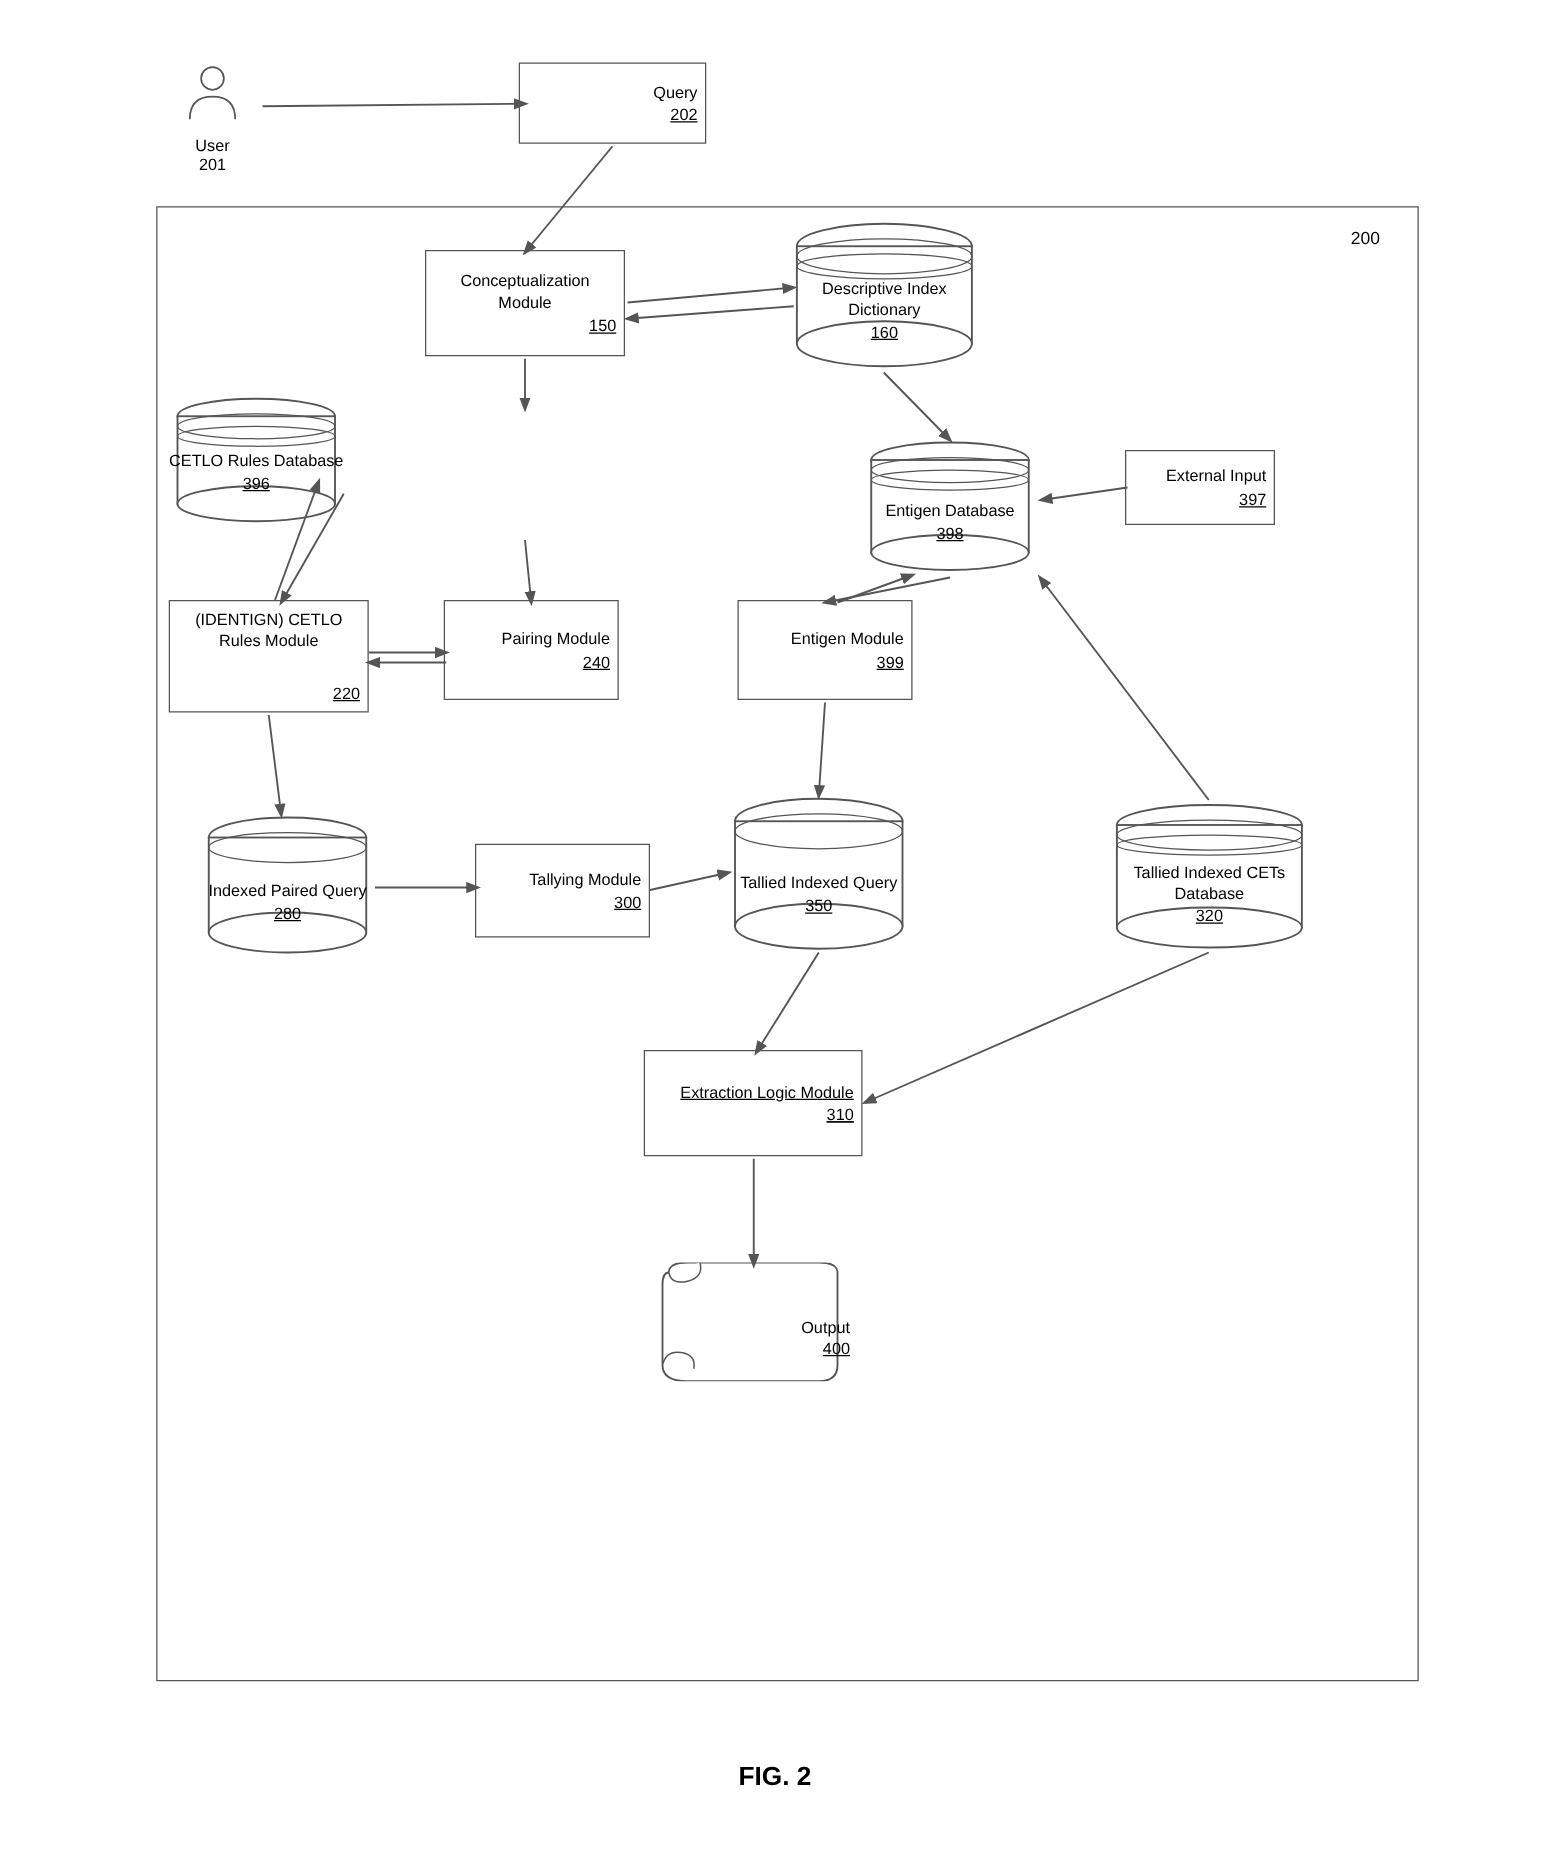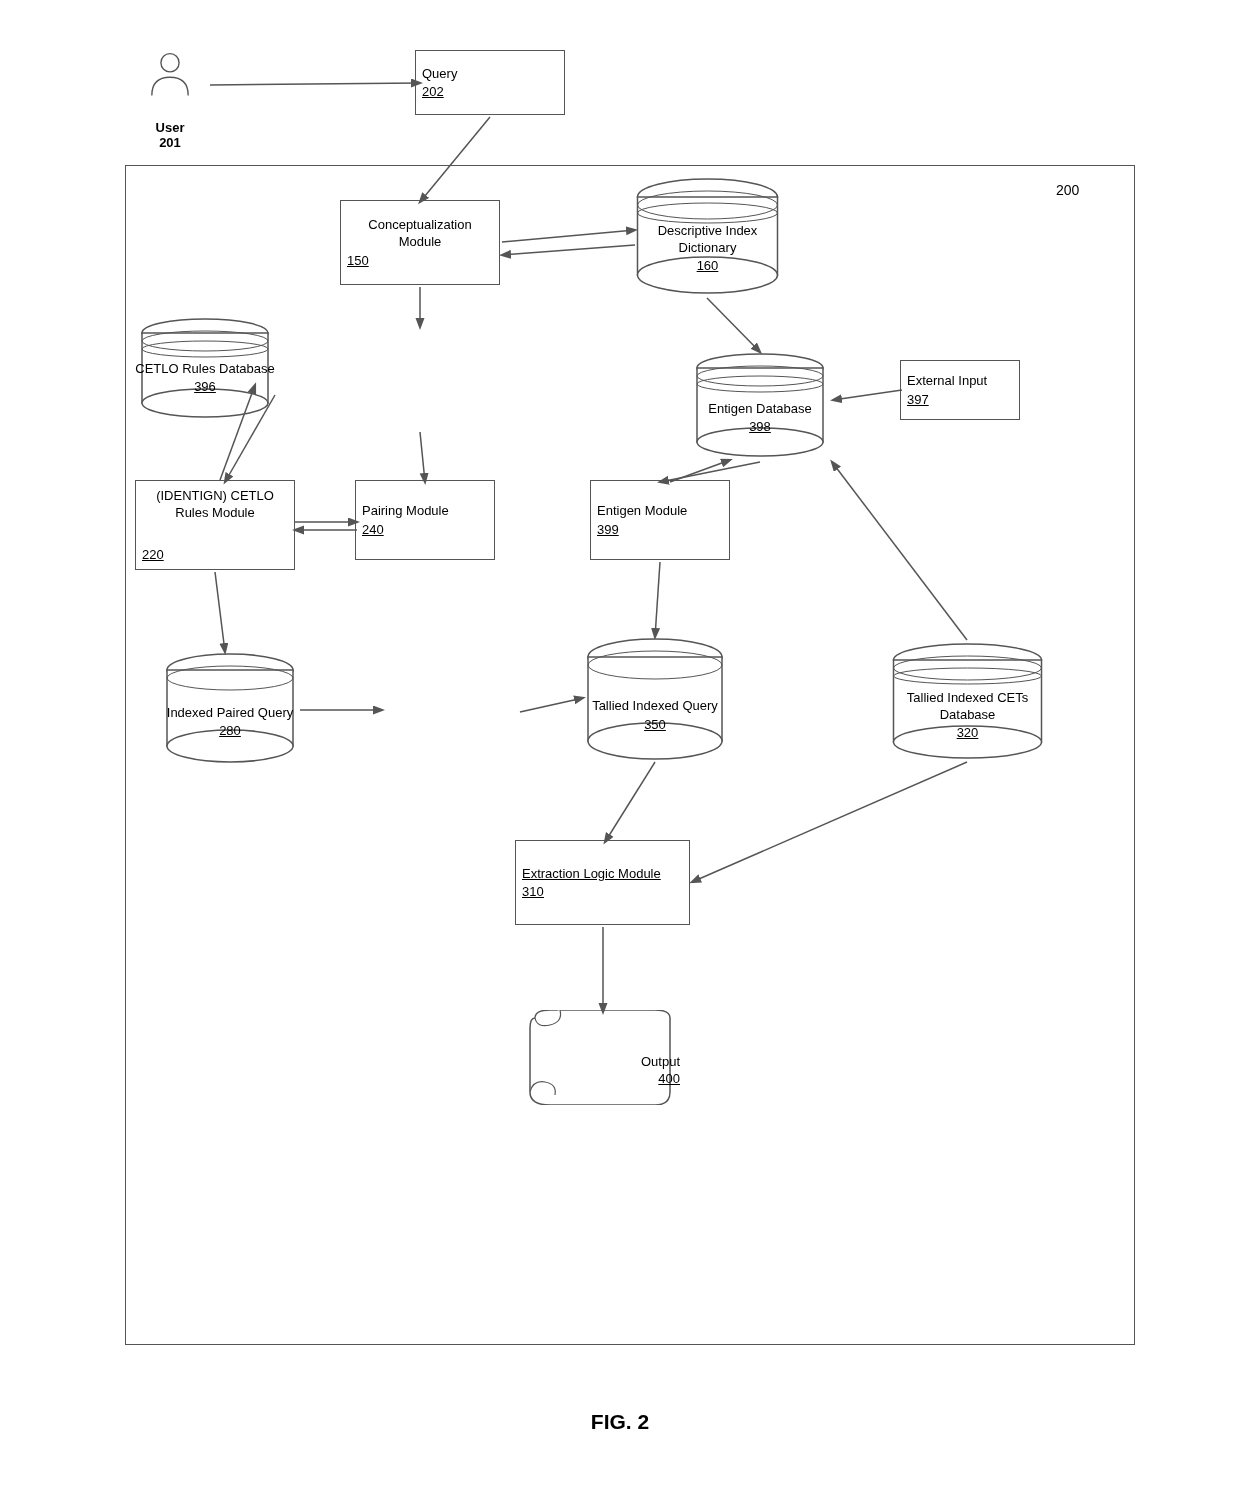--- a/index.html
+++ b/index.html
@@ -28,33 +28,32 @@
       text-align: center;
       width: 80px;
     }
     .user-icon {
       width: 50px;
       height: 50px;
       margin: 0 auto;
     }
     .user-label {
       font-size: 13px;
-      margin-top: 16px;
-      font-weight: bold;
+      margin-top: 4px;
     }
 
     
     .box {
       position: absolute;
       border: 1.5px solid #555;
       background: #fff;
       text-align: center;
       display: flex;
       flex-direction: column;
-      align-items: flex-start;
+      align-items: flex-end;
       justify-content: center;
       padding: 6px;
     }
     .box-label {
       font-size: 13px;
       line-height: 1.3;
     }
     .box-id {
       font-size: 13px;
       text-decoration: underline;
@@ -243,20 +242,24 @@
       <rect x="7" y="20" width="126" height="76" fill="#fff" stroke="#555" stroke-width="1.5"></rect>
       <ellipse cx="70" cy="96" rx="63" ry="16" fill="#fff" stroke="#555" stroke-width="1.5"></ellipse>
       <ellipse cx="70" cy="28" rx="63" ry="12" fill="none" stroke="#555" stroke-width="1"></ellipse>
     </svg>
     <div style="margin-top:28px;">
       <div class="cylinder-text">Indexed Paired Query</div>
       <div class="cylinder-id">280</div>
     </div>
   </div>
 
+  <div class="box" style="left:310px; top:655px; width:140px; height:75px;">
+    <span class="box-label">Tallying Module</span>
+    <span class="box-id">300</span>
+  </div>
 
   <div class="cylinder" style="left:510px; top:615px; width:150px; height:125px;">
     <svg viewBox="0 0 150 125" xmlns="http://www.w3.org/2000/svg">
       <ellipse cx="75" cy="22" rx="67" ry="18" fill="#fff" stroke="#555" stroke-width="1.5"></ellipse>
       <rect x="8" y="22" width="134" height="84" fill="#fff" stroke="#555" stroke-width="1.5"></rect>
       <ellipse cx="75" cy="106" rx="67" ry="18" fill="#fff" stroke="#555" stroke-width="1.5"></ellipse>
       <ellipse cx="75" cy="30" rx="67" ry="14" fill="none" stroke="#555" stroke-width="1"></ellipse>
     </svg>
     <div style="margin-top:35px;">
       <div class="cylinder-text">Tallied Indexed Query</div>

